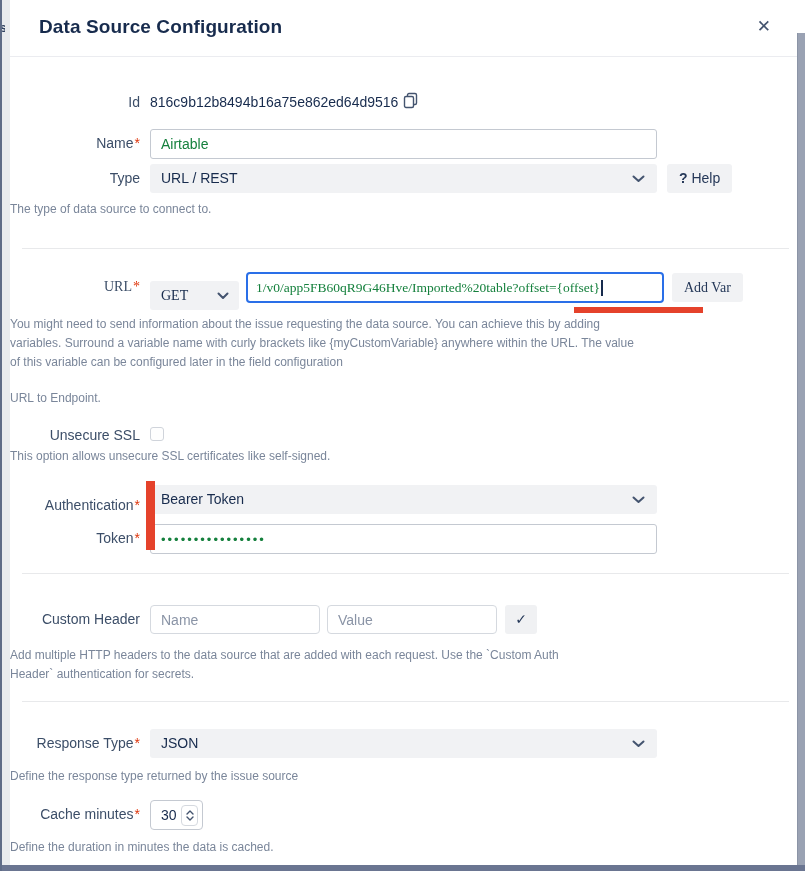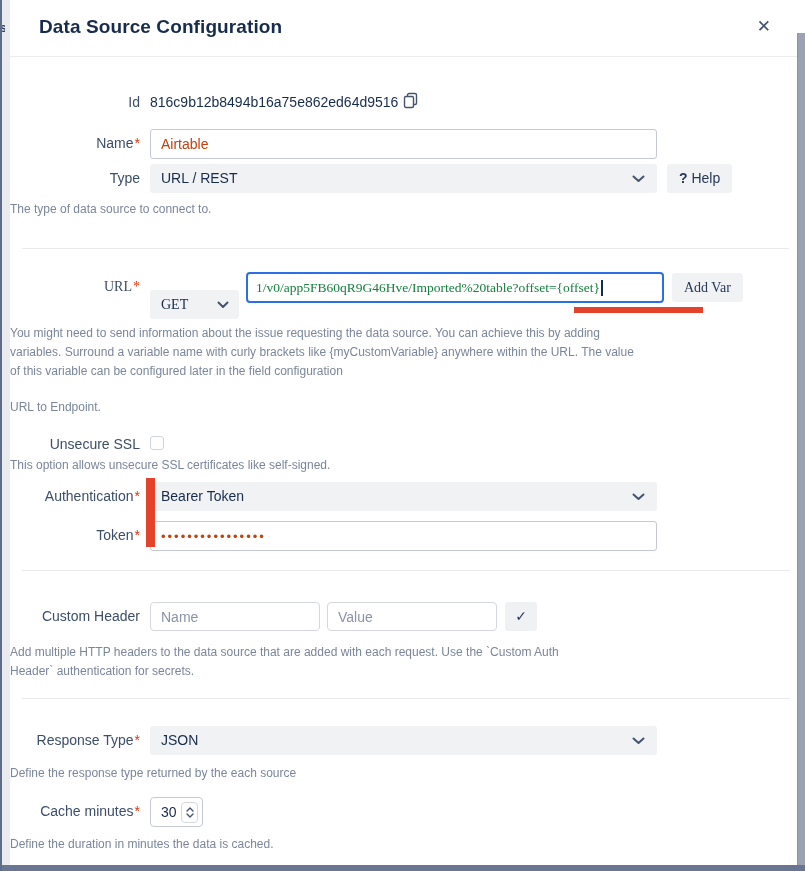--- a/index.html
+++ b/index.html
@@ -30,38 +30,38 @@
   .required { color:var(--required,#de350b); margin-left:1px; }
   .ctrl-col { flex:1; min-width:0; }
 
   .desc { font-size:12px; color:#7a869a; line-height:19px; }
 
   .divider { border:none; border-top:1px solid #e8e9eb; margin:0 8px 0 12px; }
 
   
   .text-input {
     height:30px; width:507px; border:1px solid #c4c9d1; border-radius:3px;
-    padding:0 10px; font-size:14px; color:#c2410c; background:#fff;
+    padding:0 10px; font-size:14px; color:#15803d; background:#fff;
     font-family:"Liberation Sans","DejaVu Sans",sans-serif; outline:none;
   }
   .select {
     position:relative; height:29px; width:507px; background:#f1f2f4; border-radius:3px;
     font-size:14px; color:#172b4d; line-height:29px; padding:0 30px 0 11px; cursor:pointer;
   }
   .select .chev { position:absolute; right:12px; top:11px; }
   .chev svg { display:block; }
 
   .ghost-btn {
     display:inline-block; height:29px; line-height:29px; background:#f1f2f4; border-radius:3px;
     padding:0 12px; font-size:14px; color:#253858; cursor:pointer; white-space:nowrap;
   }
 
   
   .url-controls { display:flex; align-items:flex-start; }
-  .method-select { width:89px; flex:none; margin-top:18px; }
+  .method-select { width:89px; flex:none; margin-top:9px; }
   .url-input-wrap { position:relative; margin-left:7px; flex:none; }
   .url-input {
     width:418px; height:31px; border:2px solid #2a6fe8; border-radius:4px; background:#fff;
     padding:0 8px; font-size:13.5px; color:#15803d; line-height:27px; white-space:nowrap; overflow:hidden;
     display:flex; align-items:center;
   }
   .caret { display:inline-block; width:2px; height:16px; background:#172b4d; margin-left:1px; flex:none; }
   .add-var-btn { margin-left:8px; margin-top:1px; }
   .red-underline { position:absolute; left:328px; top:35px; width:129px; height:6px; background:var(--annotation,#e5422b); z-index:5; }
 
@@ -105,21 +105,21 @@
   .row-id      { margin-top:31px; }
   .row-name    { margin-top:16px; }
   .row-type    { margin-top:5px; }
   .desc-type   { margin-top:7px; }
   .div-1       { margin-top:29px; }
   .row-url     { margin-top:23px;font-family:Liberation Serif, serif; }
   .desc-url    { margin-top:17px; }
   .desc-hint   { margin-top:5px; max-width:625px; }
   .row-ssl     { margin-top:13px; }
   .desc-ssl    { margin-top:3px; }
-  .row-auth    { margin-top:7px; }
+  .row-auth    { margin-top:19px;align-items:flex-end; }
   .row-token   { margin-top:10px; }
   .div-2       { margin-top:19px; }
   .row-ch      { margin-top:31px; }
   .desc-ch     { margin-top:12px; max-width:560px; }
   .div-3       { margin-top:17px; }
   .row-rt      { margin-top:27px; }
   .desc-rt     { margin-top:9px; }
   .row-cache   { margin-top:14px; }
   .desc-cache  { margin-top:8px; }
   .row-actions { margin-top:13px; }
@@ -251,21 +251,21 @@
         <div class="select">
           <span>JSON</span>
           <span class="chev">
               <svg width="13" height="8" viewBox="0 0 13 8">
                 <polyline points="1.5,1.5 6.5,6 11.5,1.5" fill="none" stroke="#44546f" stroke-width="2" stroke-linecap="round" stroke-linejoin="round"></polyline>
               </svg>
             </span>
         </div>
       </div>
     </div>
-    <div class="desc desc-rt">Define the response type returned by the each source</div>
+    <div class="desc desc-rt">Define the response type returned by the issue source</div>
 
     <div class="row row-cache">
       <div class="label-col"><span>Cache minutes</span><span class="required">*</span></div>
       <div class="ctrl-col">
         <div class="num-input">
           <span>30</span>
           <span class="stepper">
             <svg width="8" height="5" viewBox="0 0 8 5">
                 <polyline points="1,4 4,1 7,4" fill="none" stroke="#44546f" stroke-width="1.4" stroke-linecap="round" stroke-linejoin="round"></polyline>
               </svg>

